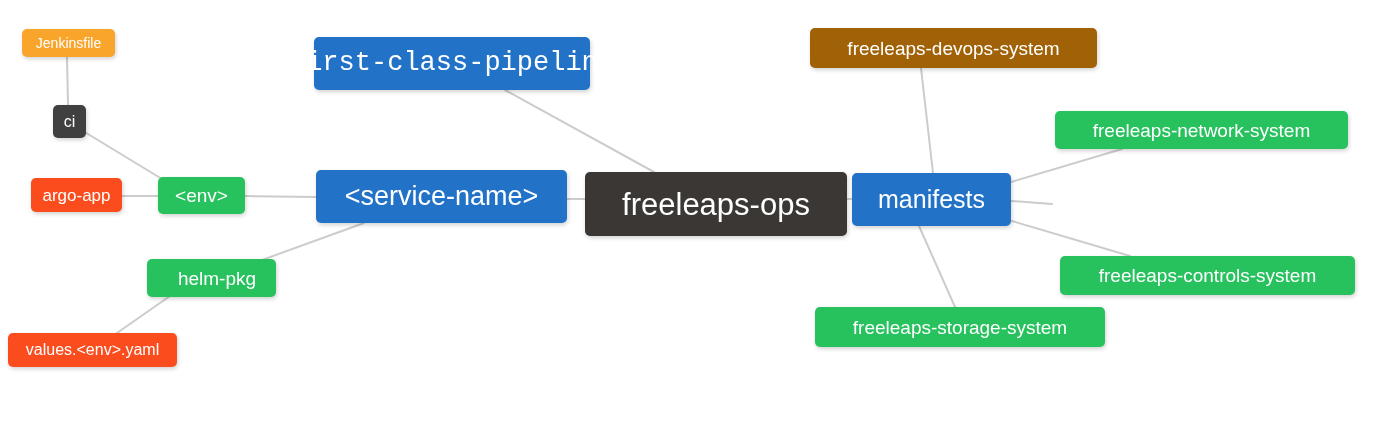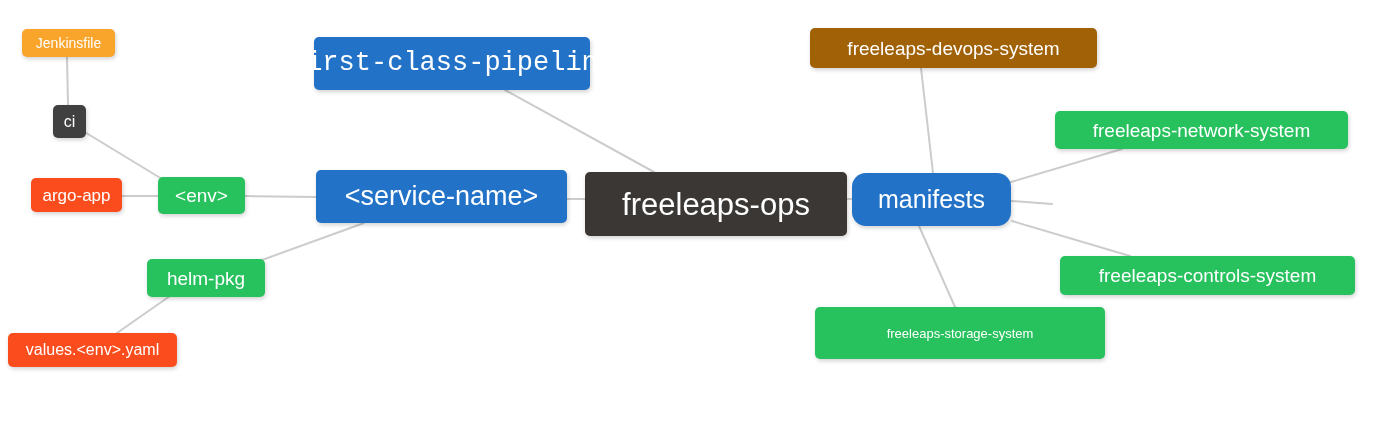--- a/index.html
+++ b/index.html
@@ -67,43 +67,43 @@
     </div>
     <div class="node" style="left: 53px; top: 105px; width: 33px; height: 33px; font-size: 16px; background: #404040; color: rgb(255, 255, 255);">
       <span>ci</span>
     </div>
     <div class="node" style="left: 31px; top: 178px; width: 91px; height: 34px; font-size: 17px; background: rgb(250, 76, 29); color: rgb(255, 255, 255);">
       <span>argo-app</span>
     </div>
     <div class="node" style="left: 158px; top: 177px; width: 87px; height: 37px; font-size: 19px; background: rgb(39, 194, 94); color: rgb(255, 255, 255);">
       <span>&lt;env&gt;</span>
     </div>
-    <div class="node" style="left: 147px; top: 259px; width: 118px; height: 38px; font-size: 19px; background: rgb(39, 194, 94); color: rgb(255, 255, 255);">
+    <div class="node" style="left: 147px; top: 259px; width: 118px; height: 38px; font-size: 19px; background: rgb(39, 194, 94); color: rgb(255, 255, 255); padding-left: 11px;">
       <span>helm-pkg</span>
     </div>
     <div class="node" style="left: 8px; top: 333px; width: 169px; height: 34px; font-size: 16px; background: rgb(250, 76, 29); color: rgb(255, 255, 255); align-items: center;">
       <span>values.&lt;env&gt;.yaml</span>
     </div>
     <div class="node" style="left: 314px; top: 37px; width: 276px; height: 53px; font-size: 27px; background: rgb(34, 114, 200); color: rgb(255, 255, 255); font-family: Liberation Mono, monospace;">
       <span>first-class-pipeline</span>
     </div>
     <div class="node" style="left: 316px; top: 170px; width: 251px; height: 53px; font-size: 27px; background: rgb(34, 114, 200); color: rgb(255, 255, 255);">
       <span>&lt;service-name&gt;</span>
     </div>
     <div class="node" style="left: 585px; top: 172px; width: 262px; height: 64px; font-size: 31px; background: rgb(59, 55, 52); color: rgb(255, 255, 255);">
       <span>freeleaps-ops</span>
     </div>
-    <div class="node" style="left: 852px; top: 173px; width: 159px; height: 53px; font-size: 25px; background: rgb(34, 114, 200); color: rgb(255, 255, 255); border-radius: 14px;">
+    <div class="node" style="left: 852px; top: 173px; width: 159px; height: 53px; font-size: 25px; background: rgb(34, 114, 200); color: rgb(255, 255, 255);">
       <span>manifests</span>
     </div>
     <div class="node" style="left: 798px; top: 28px; width: 287px; height: 40px; font-size: 19px; background: #a16207; color: rgb(255, 255, 255); margin-left: 12px;">
       <span>freeleaps-devops-system</span>
     </div>
     <div class="node" style="left: 1055px; top: 111px; width: 293px; height: 38px; font-size: 19px; background: rgb(39, 194, 94); color: rgb(255, 255, 255);">
       <span>freeleaps-network-system</span>
     </div>
     <div class="node" style="left: 1060px; top: 256px; width: 295px; height: 39px; font-size: 19px; background: rgb(39, 194, 94); color: rgb(255, 255, 255);">
       <span>freeleaps-controls-system</span>
     </div>
-    <div class="node" style="left: 815px; top: 307px; width: 290px; height: 52px; font-size: 13px; background: rgb(39, 194, 94); color: rgb(255, 255, 255); justify-content: center;">
+    <div class="node" style="left: 815px; top: 307px; width: 290px; height: 40px; font-size: 19px; background: rgb(39, 194, 94); color: rgb(255, 255, 255); justify-content: center;">
       <span>freeleaps-storage-system</span>
     </div>
   </div>
 
 </body></html>

